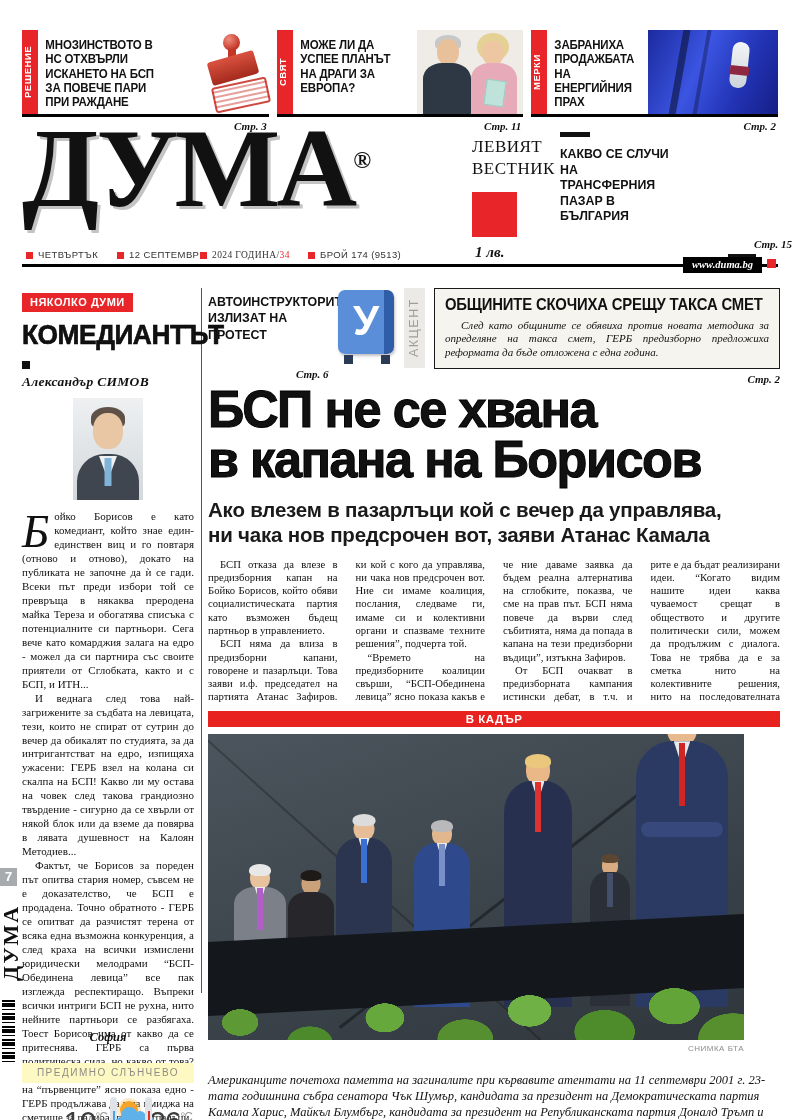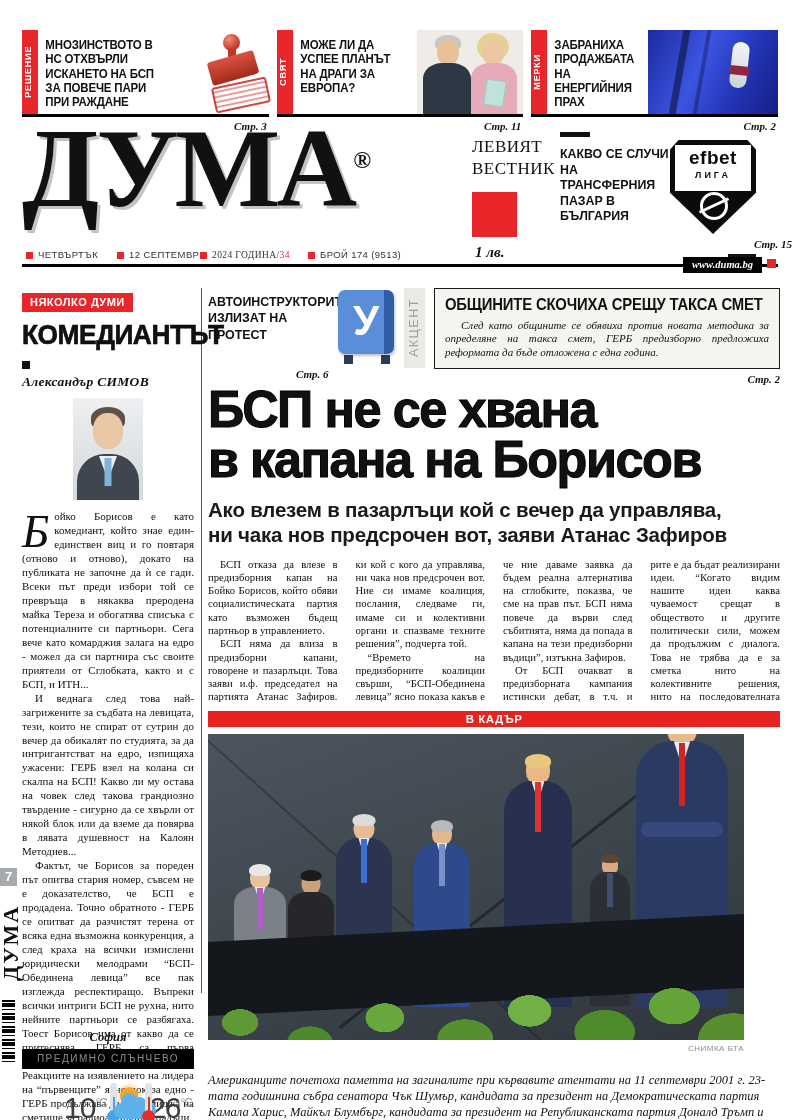--- a/index.html
+++ b/index.html
@@ -101,21 +101,21 @@
   .pt-shirt{position:absolute;bottom:20px;left:50%;transform:translateX(-50%);width:18px;height:24px;background:#eef0f2;clip-path:polygon(0 0,100% 0,50% 100%);}
   .pt-tie{position:absolute;bottom:14px;left:50%;transform:translateX(-50%);width:7px;height:28px;background:#7fb3d8;}
   .op-body{font:400 11px/1.27 "Liberation Serif",serif;text-align:justify;}
   .op-body p{margin:0;text-indent:13px;}
   .op-body p.first{text-indent:0;}
   .dropcap{float:left;font:italic 400 46px/0.8 "Liberation Serif",serif;padding:4px 5px 0 0;}
 
   
   .weather{position:absolute;left:22px;top:1002px;width:172px;text-align:center;}
   .w-city{font:italic 700 12.5px "Liberation Serif",serif;margin-top:28px;}
-  .w-cond{margin-top:4px;background:#000000;color:#8e8c88;font:400 10px/1 "Liberation Sans",sans-serif;
+  .w-cond{margin-top:18px;background:#fef9c3;color:#8e8c88;font:400 10px/1 "Liberation Sans",sans-serif;
           letter-spacing:1.5px;padding:5px 4px;}
   .w-row{display:flex;align-items:flex-end;justify-content:space-between;margin-top:14px;padding:0 2px;margin-left:40px;}
   .w-temp{font:400 30px/1 "Liberation Sans",sans-serif;color:#3c3c3c;letter-spacing:-1px;}
   .w-temp sup{font-size:12px;color:#9a9a9a;}
   .thermo{position:relative;width:13px;height:40px;}
   .t-stem{position:absolute;left:3px;top:0;width:7px;height:33px;background:#dfe3e8;border-radius:4px;}
   .t-fill{position:absolute;left:6px;top:14px;width:2px;height:18px;background:var(--c);}
   .t-bulb{position:absolute;left:0;bottom:0;width:13px;height:13px;border-radius:50%;background:var(--c);}
   .csun{position:relative;width:56px;height:38px;}
   .sun{position:absolute;right:4px;top:2px;width:18px;height:18px;background:#f6a428;border-radius:50%;
@@ -246,27 +246,20 @@
   </div>
 
   <div class="masthead">
     <div class="logo"><span>ДУМА</span><span class="logo-reg">®</span></div>
     <div class="tagline">ЛЕВИЯТ ВЕСТНИК</div>
     <div class="red-square"></div>
     <div class="promo">
       <div class="promo-dash"></div>
       <div class="promo-title">КАКВО СЕ СЛУЧИ НА ТРАНСФЕРНИЯ ПАЗАР В БЪЛГАРИЯ</div>
     </div>
-    <div class="efbet">
-      <div class="efbet-inner">
-        <div class="ef1">efbet</div>
-        <div class="ef2">ЛИГА</div>
-      </div>
-      <div class="ef-ball"></div>
-    </div>
     <div class="promo-page">Стр. 15</div>
     <div class="promo-underdash"></div>
   </div>
 
   <div class="dateline">
     <span class="dl-item" style="left:4px;"><span class="dl-sq"></span><span>ЧЕТВЪРТЪК</span></span>
     <span class="dl-item" style="left:95px;"><span class="dl-sq"></span><span>12 СЕПТЕМВРИ</span></span>
     <span class="dl-item" style="left:178px;font-family:Liberation Serif, serif;"><span class="dl-sq"></span><span>2024 ГОДИНА/</span><span class="dl-red">34</span></span>
     <span class="dl-item" style="left:286px;"><span class="dl-sq"></span><span>БРОЙ 174 (9513)</span></span>
     <span class="dl-price">1 лв.</span>
@@ -339,21 +332,21 @@
         <div class="muni-page">Стр. 2</div>
       </div>
     </div>
 
     <div class="headline">
       <div>БСП не се хвана</div>
       <div>в капана на Борисов</div>
     </div>
     <div class="subhead">
       <div>Ако влезем в пазарлъци кой с вечер да управлява,</div>
-      <div>ни чака нов предсрочен вот, заяви Атанас Зафиров</div>
+      <div>ни чака нов предсрочен вот, заяви Атанас Камала</div>
     </div>
 
     <div class="cols">
       <div class="col">
         <p>БСП отказа да влезе в предизборния капан на Бойко Борисов, който обяви социалистическата партия като възможен бъдещ партньор в управлението.</p>
         <p>БСП няма да влиза в предизборни капани, говорене и пазарлъци. Това заяви и.ф. председател на партията Атанас Зафиров. “Ако влизаме в изборите с предварителни пазарлъци и договор-</p>
       </div>
       <div class="col">
         <p class="np">ки кой с кого да управлява, ни чака нов предсрочен вот. Ние си имаме коалиция, послания, следваме ги, имаме си и колективни органи и спазваме техните решения”, подчерта той.</p>
         <p>“Времето на предизборните коалиции свърши, “БСП-Обединена левица” ясно показа какъв е моделът и каква е алтернативата на сегашното статукво. Това,</p>

